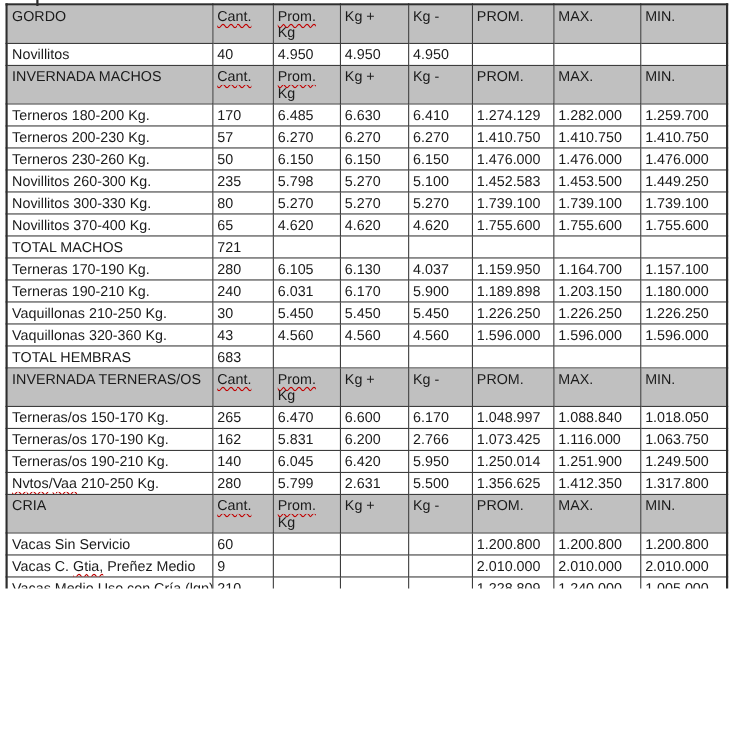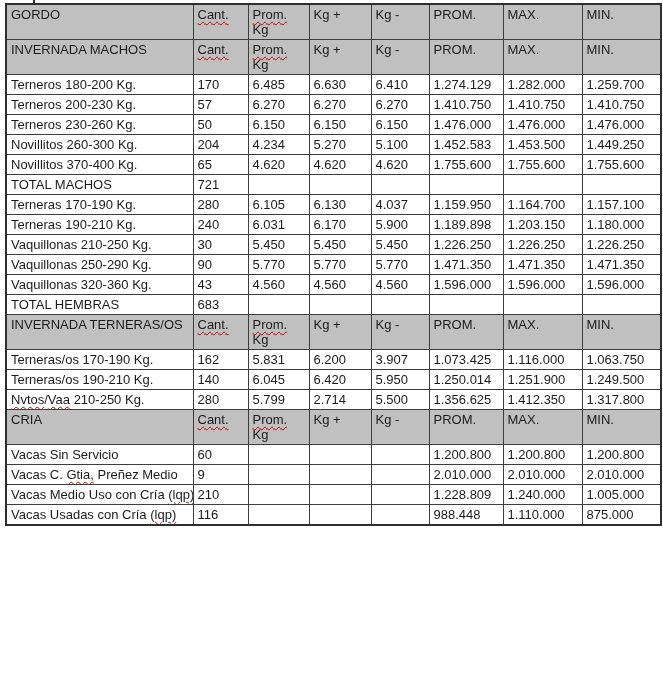--- a/index.html
+++ b/index.html
@@ -55,20 +55,30 @@
         <tr class="hdr">
           <td>GORDO</td>
           <td><span class="misspelled">Cant.</span></td>
           <td><span class="misspelled">Prom.</span><br>Kg</td>
           <td>Kg +</td>
           <td>Kg -</td>
           <td>PROM.</td>
           <td>MAX.</td>
           <td>MIN.</td>
         </tr>
+        <tr class="data">
+          <td>Novillitos</td>
+          <td>40</td>
+          <td>4.950</td>
+          <td>4.950</td>
+          <td>4.950</td>
+          <td></td>
+          <td></td>
+          <td></td>
+        </tr>
         <tr class="hdr">
           <td>INVERNADA MACHOS</td>
           <td><span class="misspelled">Cant.</span></td>
           <td><span class="misspelled">Prom.</span><br>Kg</td>
           <td>Kg +</td>
           <td>Kg -</td>
           <td>PROM.</td>
           <td>MAX.</td>
           <td>MIN.</td>
         </tr>
@@ -97,27 +107,37 @@
           <td>50</td>
           <td>6.150</td>
           <td>6.150</td>
           <td>6.150</td>
           <td>1.476.000</td>
           <td>1.476.000</td>
           <td>1.476.000</td>
         </tr>
         <tr class="data">
           <td>Novillitos 260-300 Kg.</td>
-          <td>204</td>
-          <td>4.234</td>
+          <td>235</td>
+          <td>5.798</td>
           <td>5.270</td>
           <td>5.100</td>
           <td>1.452.583</td>
           <td>1.453.500</td>
           <td>1.449.250</td>
+        </tr>
+        <tr class="data">
+          <td>Novillitos 300-330 Kg.</td>
+          <td>80</td>
+          <td>5.270</td>
+          <td>5.270</td>
+          <td>5.270</td>
+          <td>1.739.100</td>
+          <td>1.739.100</td>
+          <td>1.739.100</td>
         </tr>
         <tr class="data">
           <td>Novillitos 370-400 Kg.</td>
           <td>65</td>
           <td>4.620</td>
           <td>4.620</td>
           <td>4.620</td>
           <td>1.755.600</td>
           <td>1.755.600</td>
           <td>1.755.600</td>
@@ -154,30 +174,20 @@
         </tr>
         <tr class="data">
           <td>Vaquillonas 210-250 Kg.</td>
           <td>30</td>
           <td>5.450</td>
           <td>5.450</td>
           <td>5.450</td>
           <td>1.226.250</td>
           <td>1.226.250</td>
           <td>1.226.250</td>
-        </tr>
-        <tr class="data">
-          <td>Vaquillonas 250-290 Kg.</td>
-          <td>90</td>
-          <td>5.770</td>
-          <td>5.770</td>
-          <td>5.770</td>
-          <td>1.471.350</td>
-          <td>1.471.350</td>
-          <td>1.471.350</td>
         </tr>
         <tr class="data">
           <td>Vaquillonas 320-360 Kg.</td>
           <td>43</td>
           <td>4.560</td>
           <td>4.560</td>
           <td>4.560</td>
           <td>1.596.000</td>
           <td>1.596.000</td>
           <td>1.596.000</td>
@@ -196,44 +206,54 @@
           <td>INVERNADA TERNERAS/OS</td>
           <td><span class="misspelled">Cant.</span></td>
           <td><span class="misspelled">Prom.</span><br>Kg</td>
           <td>Kg +</td>
           <td>Kg -</td>
           <td>PROM.</td>
           <td>MAX.</td>
           <td>MIN.</td>
         </tr>
         <tr class="data">
+          <td>Terneras/os 150-170 Kg.</td>
+          <td>265</td>
+          <td>6.470</td>
+          <td>6.600</td>
+          <td>6.170</td>
+          <td>1.048.997</td>
+          <td>1.088.840</td>
+          <td>1.018.050</td>
+        </tr>
+        <tr class="data">
           <td>Terneras/os 170-190 Kg.</td>
           <td>162</td>
           <td>5.831</td>
           <td>6.200</td>
-          <td>3.907</td>
+          <td>2.766</td>
           <td>1.073.425</td>
           <td>1.116.000</td>
           <td>1.063.750</td>
         </tr>
         <tr class="data">
           <td>Terneras/os 190-210 Kg.</td>
           <td>140</td>
           <td>6.045</td>
           <td>6.420</td>
           <td>5.950</td>
           <td>1.250.014</td>
           <td>1.251.900</td>
           <td>1.249.500</td>
         </tr>
         <tr class="data">
           <td><span class="misspelled">Nvtos</span>/<span class="misspelled">Vaa</span> 210-250 Kg.</td>
           <td>280</td>
           <td>5.799</td>
-          <td>2.714</td>
+          <td>2.631</td>
           <td>5.500</td>
           <td>1.356.625</td>
           <td>1.412.350</td>
           <td>1.317.800</td>
         </tr>
         <tr class="hdr">
           <td>CRIA</td>
           <td><span class="misspelled">Cant.</span></td>
           <td><span class="misspelled">Prom.</span><br>Kg</td>
           <td>Kg +</td>

